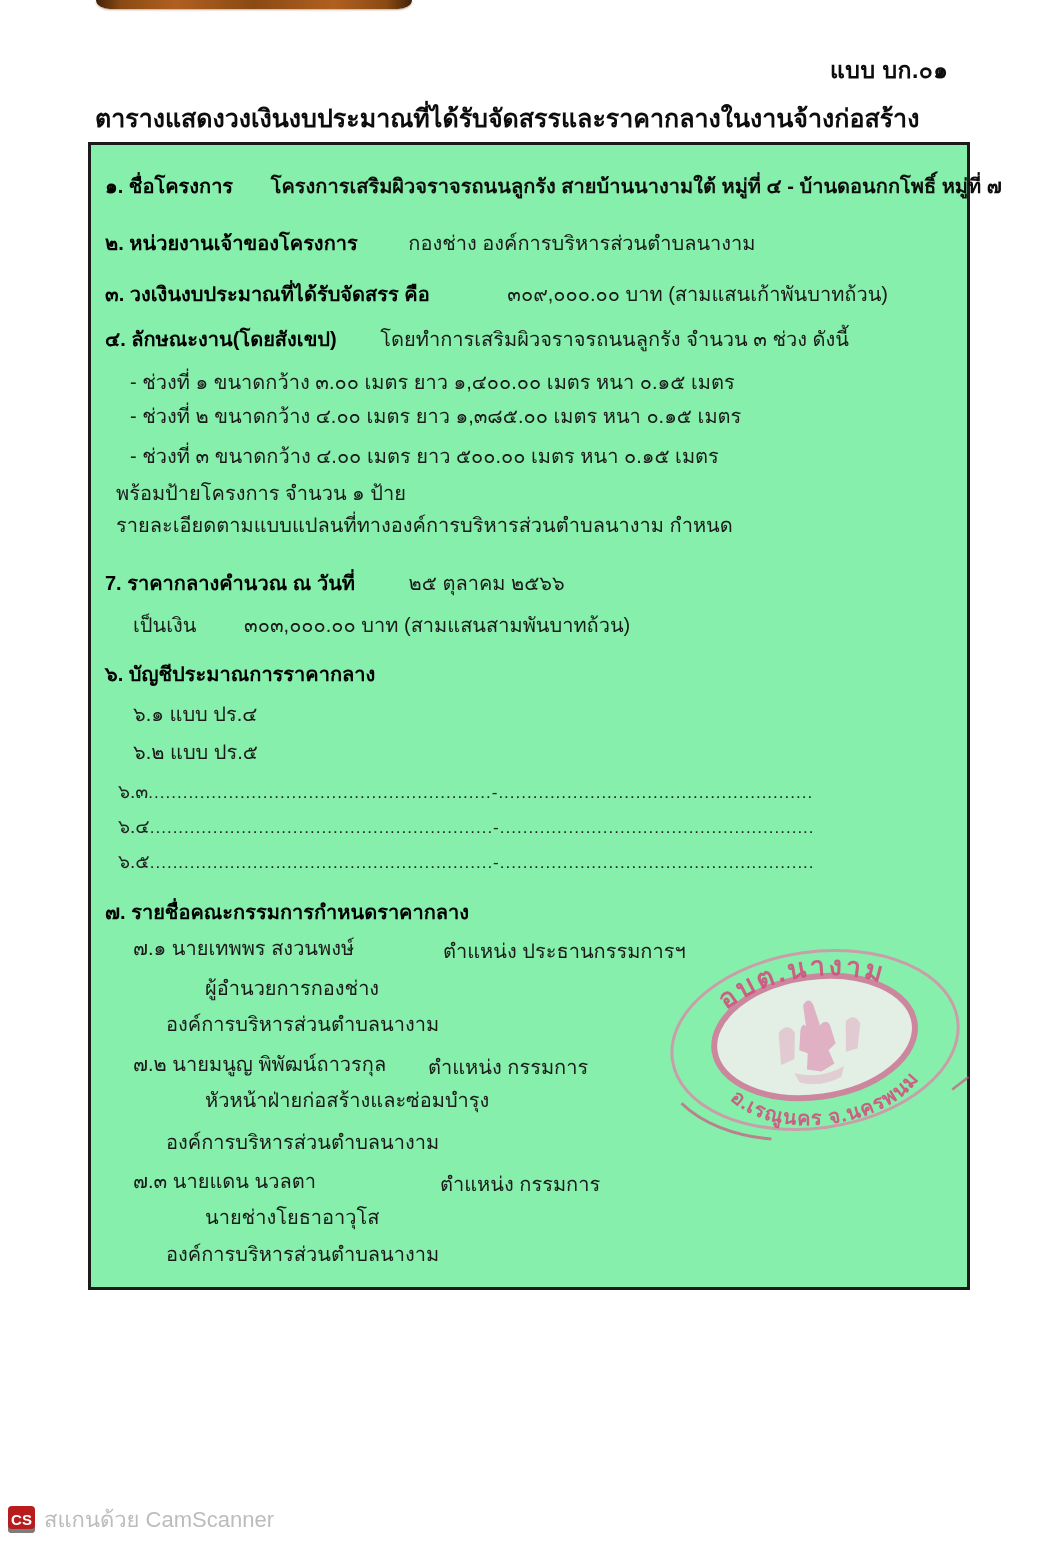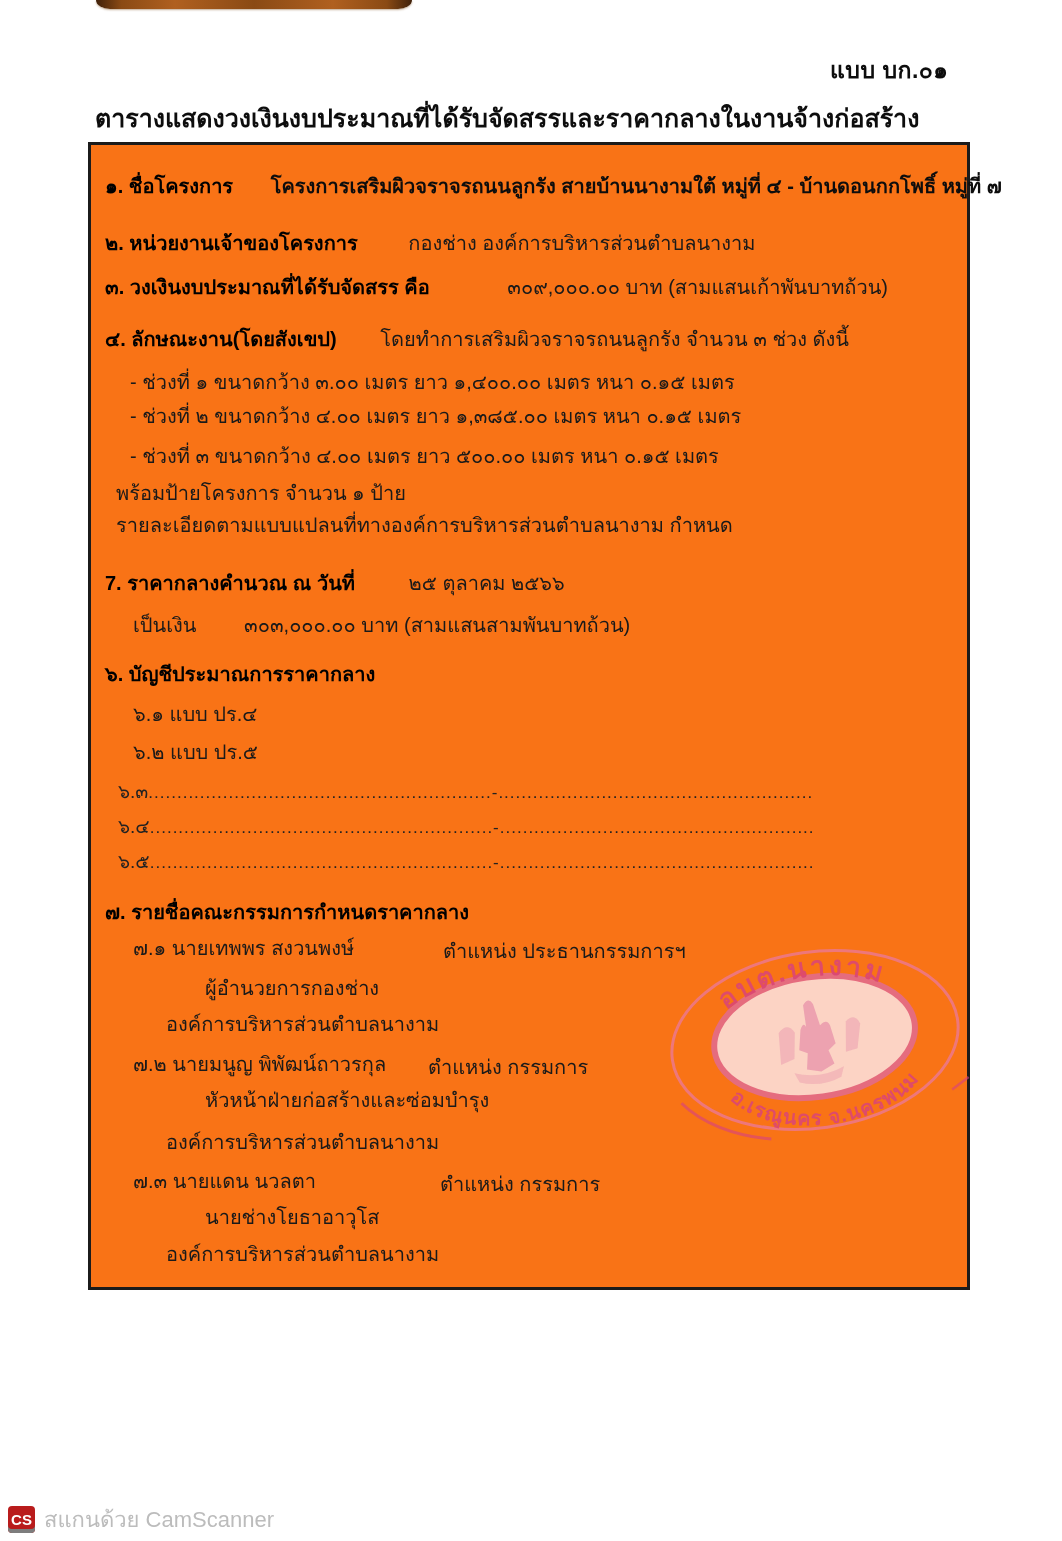--- a/index.html
+++ b/index.html
@@ -22,21 +22,21 @@
     position:absolute;left:830px;top:52px;width:200px;
     font-size:23px;font-weight:700;color:#0d0d0d;letter-spacing:.5px;
   }
   .doc-title{
     position:absolute;left:95px;top:98px;width:900px;
     font-size:25px;font-weight:700;color:#0d0d0d;
   }
 
   .main-box{
     position:absolute;left:88px;top:142px;width:882px;height:1148px;
-    border:3px solid #1b1b1b;background:#f97316;box-sizing:border-box;
+    border:3px solid #1b1b1b;background:#86efac;box-sizing:border-box;
   }
   .ln{position:absolute;left:14px;white-space:nowrap;font-size:20px;line-height:26px;}
   .lbl{font-weight:700;color:#000;}
   .val{font-weight:400;color:#1a1a1a;}
   .valb{font-weight:700;color:#0d0d0d;}
   .pos-abs{position:absolute;white-space:nowrap;font-weight:400;}
 
   .bdots{letter-spacing:1px;font-size:17px;color:#222;}
   .bp{font-size:19px;color:#222;}
 
@@ -68,21 +68,21 @@
     <div class="ln" style="top:28px;">
       <span class="lbl">๑. ชื่อโครงการ</span>
       <span class="valb" style="margin-left:32px;">โครงการเสริมผิวจราจรถนนลูกรัง สายบ้านนางามใต้ หมู่ที่ ๔ - บ้านดอนกกโพธิ์ หมู่ที่ ๗</span>
     </div>
 
     <div class="ln" style="top:85px;">
       <span class="lbl">๒. หน่วยงานเจ้าของโครงการ</span>
       <span class="val" style="margin-left:45px;">กองช่าง  องค์การบริหารส่วนตำบลนางาม</span>
     </div>
 
-    <div class="ln" style="top:129px;text-align:center;">
+    <div class="ln" style="top:136px;text-align:center;">
       <span class="lbl">๓. วงเงินงบประมาณที่ได้รับจัดสรร  คือ</span>
       <span class="val" style="margin-left:72px;">๓๐๙,๐๐๐.๐๐  บาท  (สามแสนเก้าพันบาทถ้วน)</span>
     </div>
 
     <div class="ln" style="top:181px;">
       <span class="lbl">๔. ลักษณะงาน(โดยสังเขป)</span>
       <span class="val" style="margin-left:38px;">โดยทำการเสริมผิวจราจรถนนลูกรัง  จำนวน  ๓  ช่วง  ดังนี้</span>
     </div>
     <div class="ln val" style="top:224px;left:39px;">- ช่วงที่  ๑  ขนาดกว้าง  ๓.๐๐  เมตร  ยาว  ๑,๔๐๐.๐๐  เมตร  หนา  ๐.๑๕  เมตร</div>
     <div class="ln val" style="top:258px;left:39px;">- ช่วงที่  ๒  ขนาดกว้าง  ๔.๐๐  เมตร  ยาว  ๑,๓๘๕.๐๐  เมตร  หนา  ๐.๑๕  เมตร</div>

